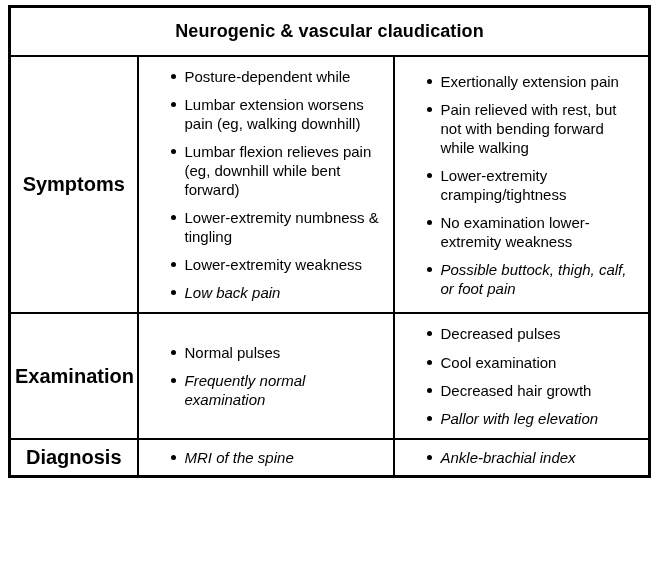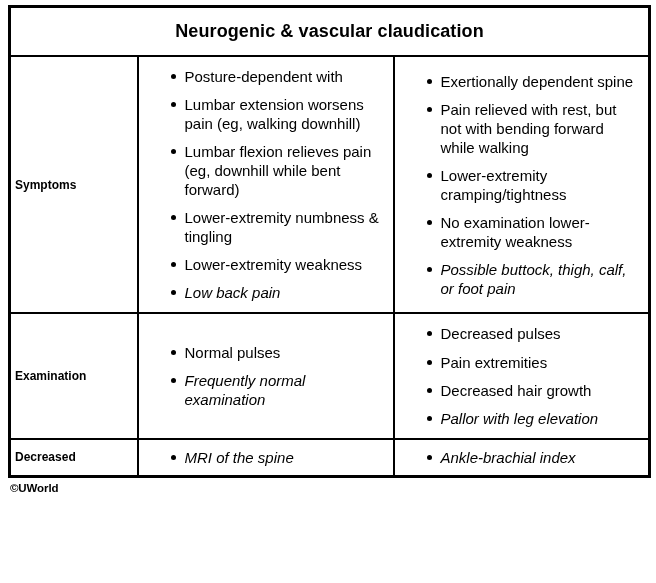--- a/index.html
+++ b/index.html
@@ -61,22 +61,22 @@
     font-weight: bold;
     padding: 12px 8px;
     line-height: 1.3;
   }
   .colhead-empty {
     padding: 0;
   }
 
   
   .rowlabel-cell {
-    text-align: left;
-    font-size: 12px;
+    text-align: center;
+    font-size: 20px;
     font-weight: bold;
     padding: 6px 4px;
   }
 
   
   .list-cell {
     padding: 10px 10px 10px 6px;
   }
   .list-cell.tight {
     padding-top: 8px;
@@ -140,69 +140,68 @@
 
       <tr>
         <td class="title-cell" colspan="3">Neurogenic &amp; vascular claudication</td>
       </tr>
 
 
       <tr>
         <td class="rowlabel-cell">Symptoms</td>
         <td class="list-cell">
           <ul class="bullets">
-            <li>Posture-dependent with</li>
+            <li>Posture-dependent while</li>
             <li>Lumbar extension worsens pain (eg, walking downhill)</li>
             <li>Lumbar flexion relieves pain (eg, downhill while bent forward)</li>
             <li>Lower-extremity numbness &amp; tingling</li>
             <li>Lower-extremity weakness</li>
             <li>Low back pain</li>
           </ul>
         </td>
         <td class="list-cell">
           <ul class="bullets">
-            <li>Exertionally dependent spine</li>
+            <li>Exertionally extension pain</li>
             <li>Pain relieved with rest, but not with bending forward while walking</li>
             <li>Lower-extremity cramping/tightness</li>
             <li>No examination lower-extremity weakness</li>
             <li>Possible buttock, thigh, calf, or foot pain</li>
           </ul>
         </td>
       </tr>
 
       <tr>
         <td class="rowlabel-cell">Examination</td>
         <td class="list-cell">
           <ul class="bullets">
             <li>Normal pulses</li>
             <li>Frequently normal examination</li>
           </ul>
         </td>
         <td class="list-cell">
           <ul class="bullets">
             <li>Decreased pulses</li>
-            <li>Pain extremities</li>
+            <li>Cool examination</li>
             <li>Decreased hair growth</li>
             <li>Pallor with leg elevation</li>
           </ul>
         </td>
       </tr>
 
       <tr>
-        <td class="rowlabel-cell">Decreased</td>
+        <td class="rowlabel-cell">Diagnosis</td>
         <td class="list-cell tight">
           <ul class="bullets single">
             <li>MRI of the spine</li>
           </ul>
         </td>
         <td class="list-cell tight">
           <ul class="bullets single">
             <li>Ankle-brachial index</li>
           </ul>
         </td>
       </tr>
 
     </tbody>
   </table>
 
-  <div class="footer">©UWorld</div>
 
 </div>
 
 </body></html>

